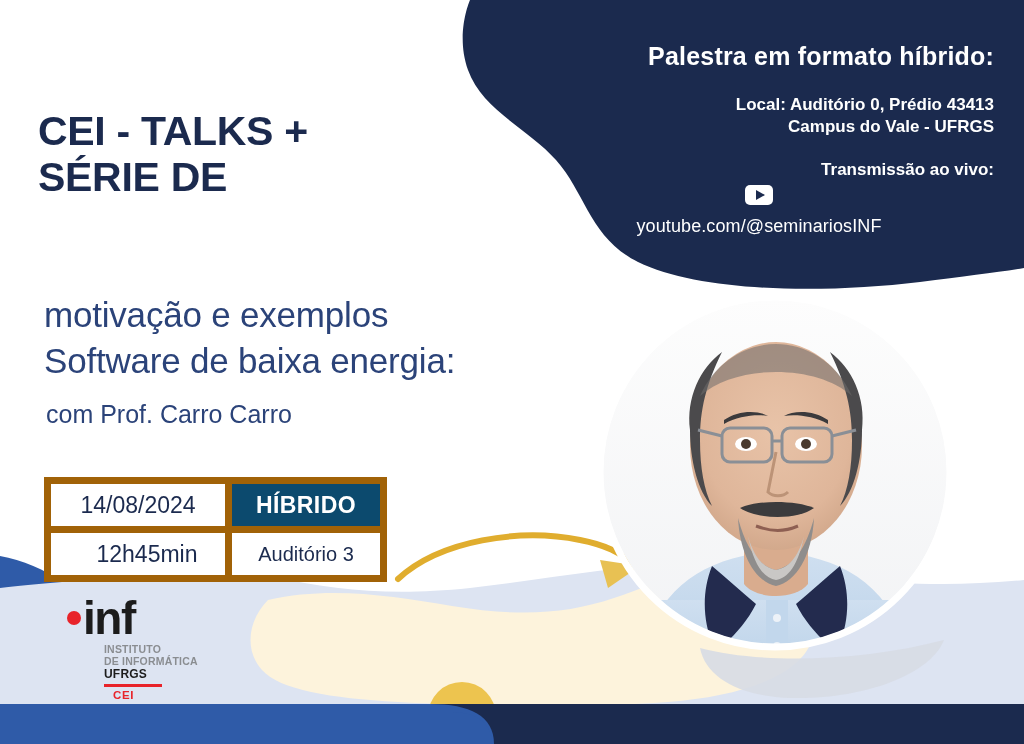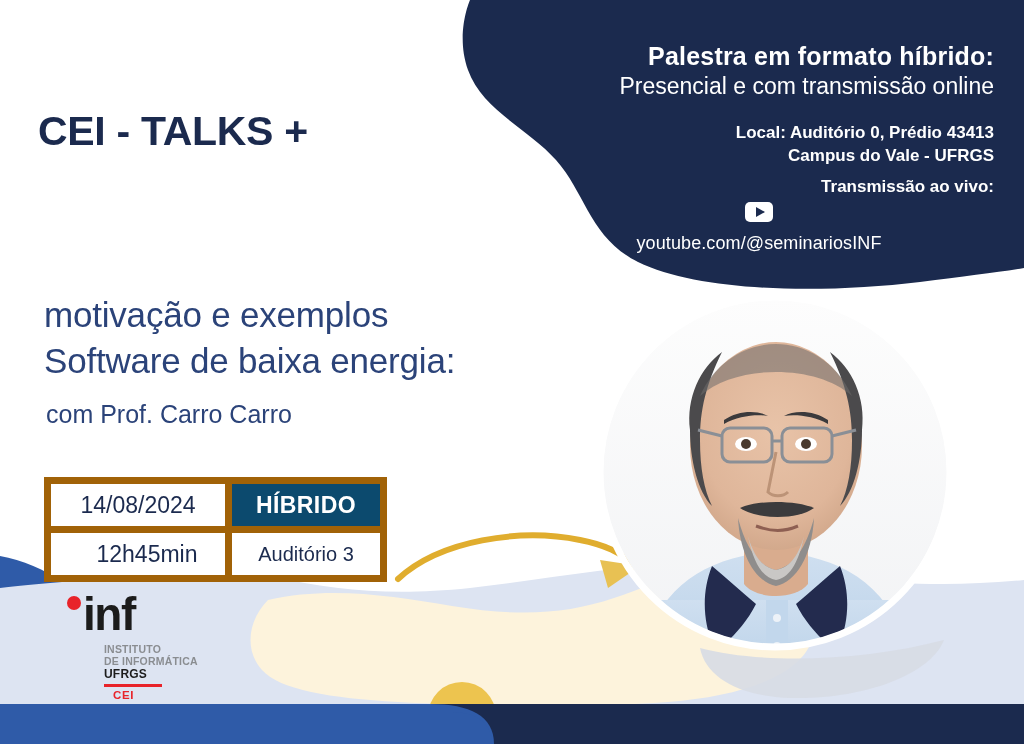--- a/index.html
+++ b/index.html
@@ -51,21 +51,21 @@
     white-space: nowrap;
     margin-top: 1px;
   }
   .hdr-local {
     margin-top: 22px;
     font-size: 17px;
     font-weight: bold;
     line-height: 1.35;
   }
   .hdr-trans {
-    margin-top: 8px;
+    margin-top: 20px;
     font-size: 17px;
     font-weight: bold;
     line-height: 1.35;
   }
   .yt-row {
     margin-top: 3px;
     display: flex;
     align-items: center;
     justify-content: flex-end;
     gap: 9px;
@@ -164,21 +164,21 @@
   .logo {
     position: absolute;
     left: 67px;
     top: 596px;
     z-index: 7;
     width: 170px;
     height: 92px;
   }
   .logo-wordmark {
     display: flex;
-    align-items: flex-start;
+    align-items: center;
     height: 46px;
   }
   .logo-dot {
     width: 14px;
     height: 14px;
     border-radius: 50%;
     background: #e8232a;
     margin-right: 2px;
     margin-bottom: 3px;
     flex: none;
@@ -349,38 +349,38 @@
         <path d="M748,536 C754,566 764,578 776,580 C788,578 798,566 804,536
                  C798,558 788,568 776,570 C764,568 754,558 748,536 Z" fill="#c9c7c5"></path>
       </g>
 
       <circle cx="775" cy="472" r="175" fill="none" stroke="#ffffff" stroke-width="7"></circle>
     </g>
   </svg>
 
   <div class="header-text">
     <div class="hdr-line1">Palestra em formato híbrido:</div>
-    <div class="hdr-line2">Presencial e com transmissão online</div>
 
     <div class="hdr-local">
       <div>Local: Auditório 0, Prédio 43413</div>
       <div>Campus do Vale - UFRGS</div>
     </div>
 
     <div class="hdr-trans">
       <div>Transmissão ao vivo:</div>
       <div class="yt-row">
         <span class="yt-icon"></span>
         <span class="yt-url">youtube.com/@seminariosINF</span>
       </div>
     </div>
   </div>
 
   <div class="main-title">
     <div>CEI - TALKS +</div>
+    <div>SÉRIE DE</div>
   </div>
 
   <div class="talk-title">
     <div>motivação e exemplos</div>
     <div>Software de baixa energia:</div>
   </div>
   <div class="speaker">com Prof. Carro Carro</div>
 
   <table class="info-table">
     <tbody>

